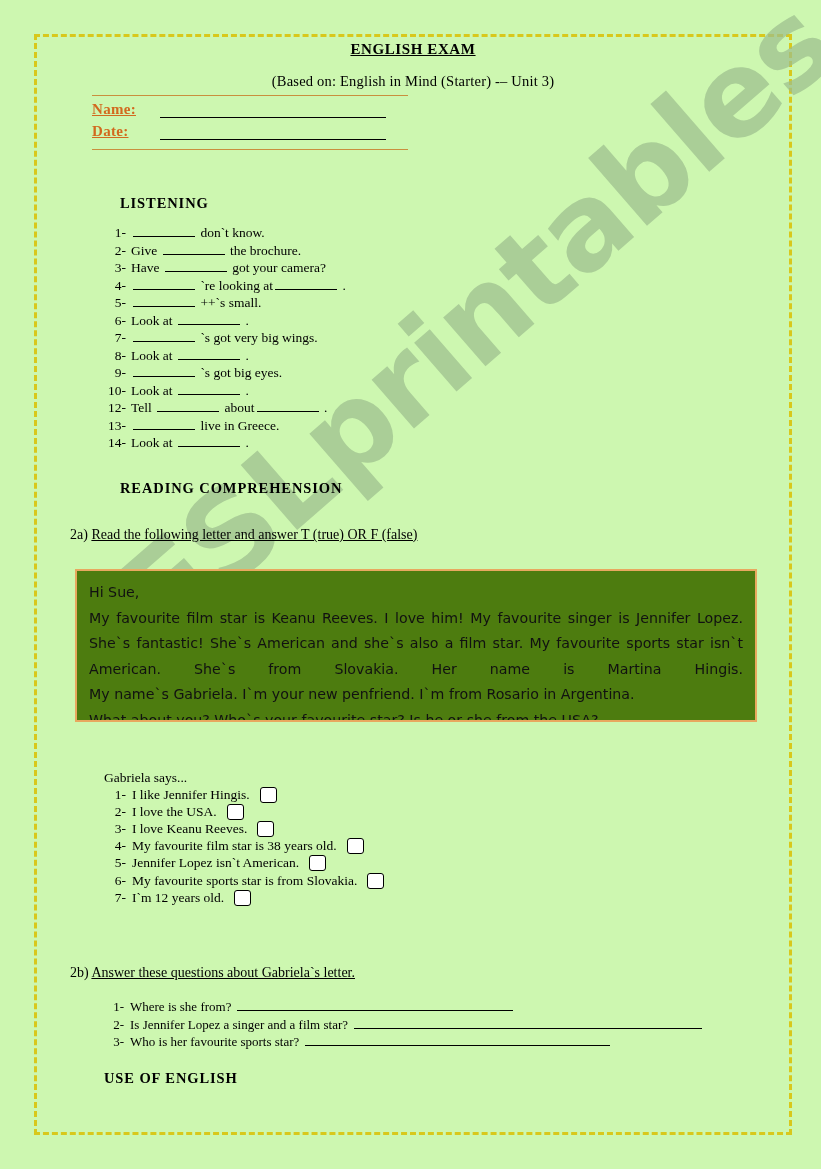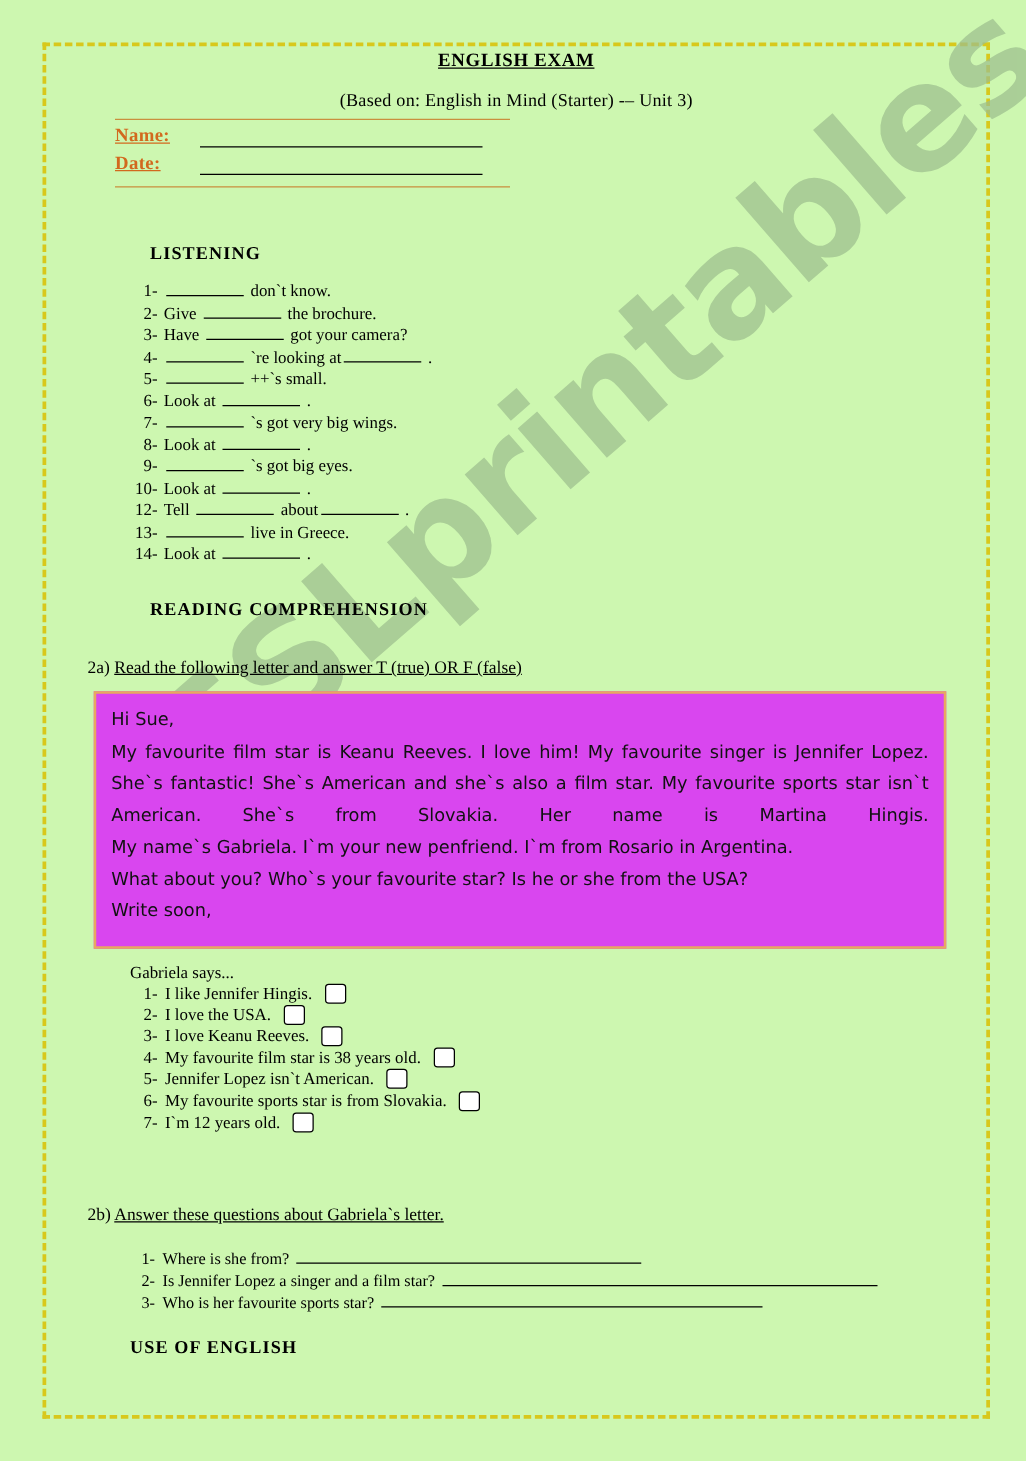--- a/index.html
+++ b/index.html
@@ -150,24 +150,24 @@
     display: inline-block;
     border-bottom: 1px solid #000;
     height: 11px;
     margin: 0 2px;
   }
   .b-wide { width: 62px; }
 
   
   #letter-box {
     left: 75px;
-    top: 553px;
+    top: 569px;
     width: 682px;
-    height: 206px;
-    background: #d946ef;
+    height: 153px;
+    background: #4d7c0f;
     border: 2.5px solid #e8a85f;
     box-sizing: border-box;
     z-index: 8;
     overflow: hidden;
   }
   #letter-inner {
     position: relative;
     z-index: 2;
     padding: 9px 12px 0 12px;
     font-family: "DejaVu Sans", sans-serif;

